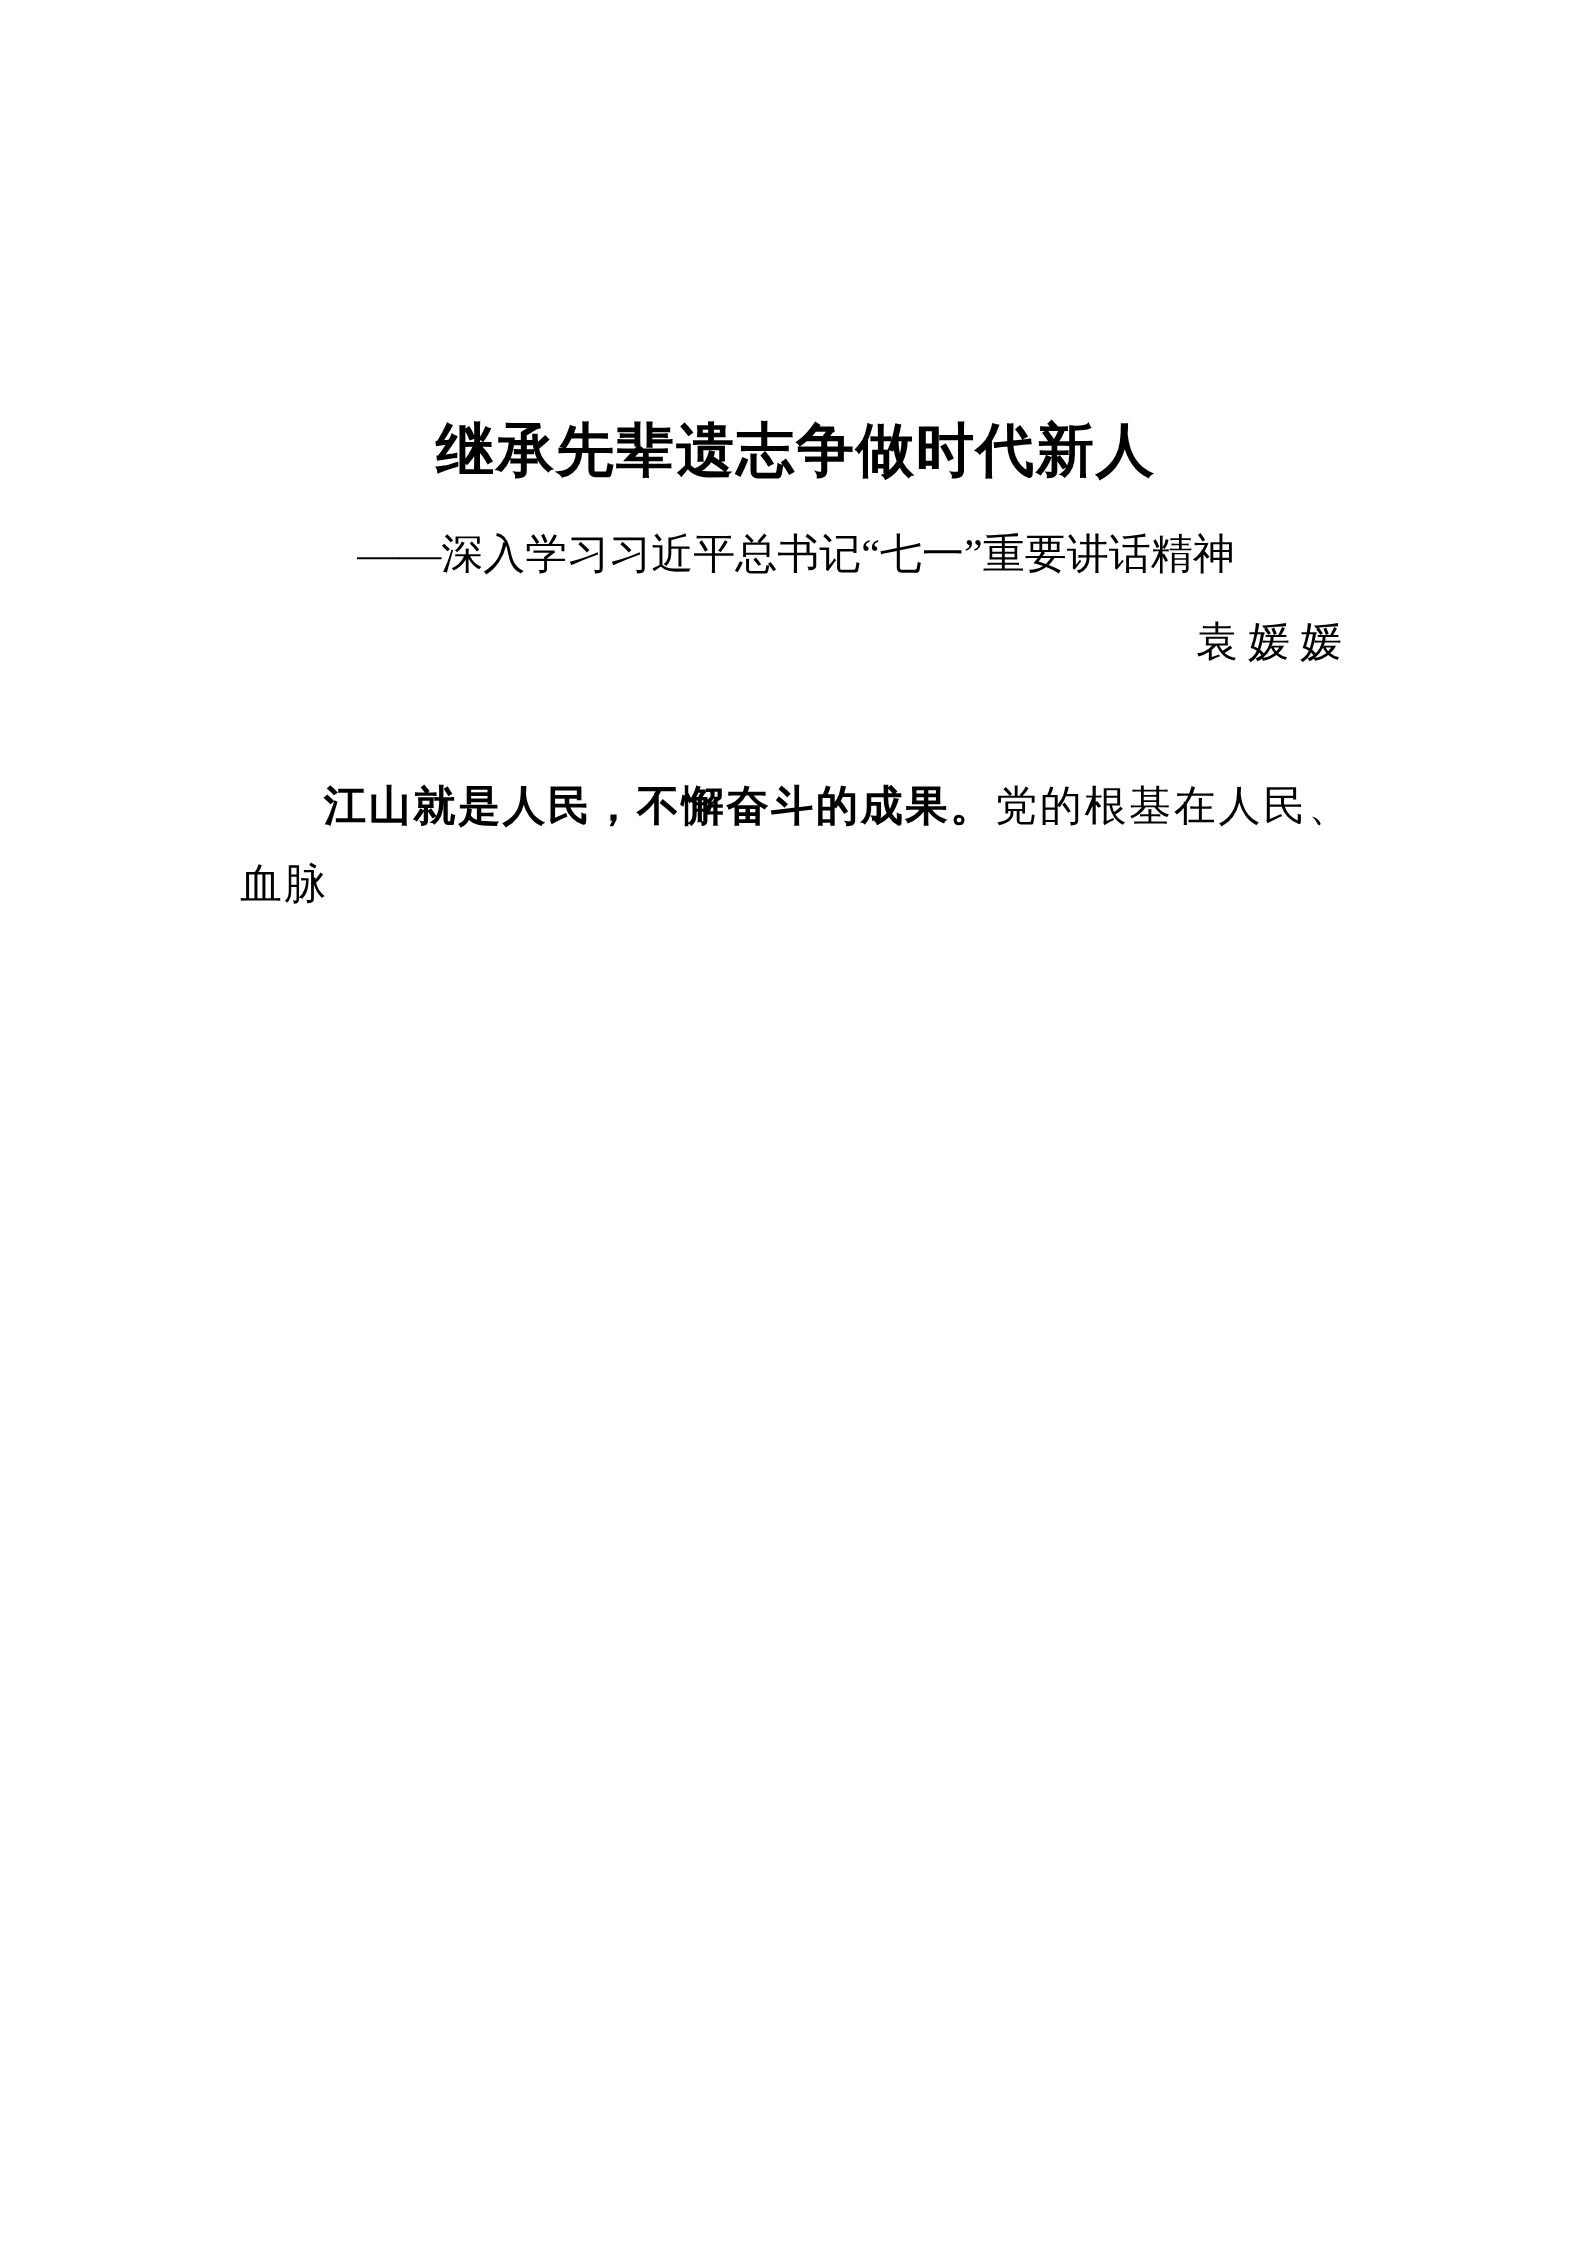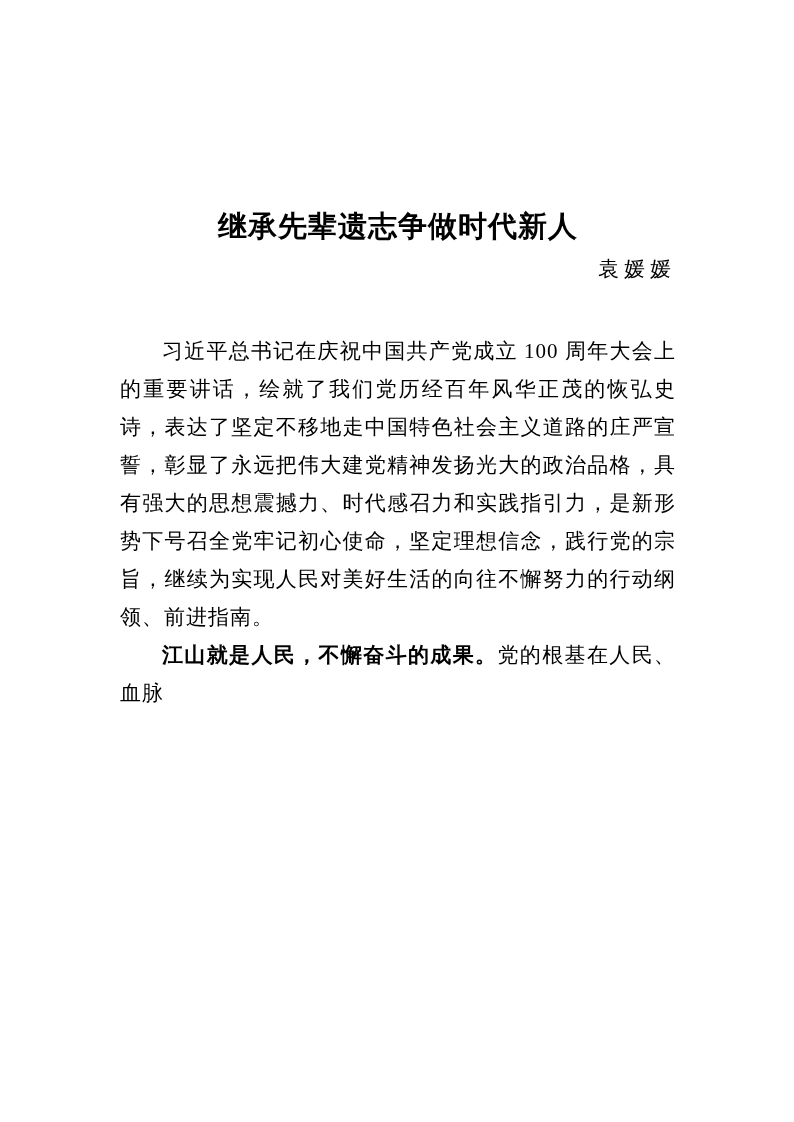--- a/index.html
+++ b/index.html
@@ -61,24 +61,24 @@
     font-weight: 700;
   }
 </style>
 </head>
 <body>
 
 <div class="page">
 
   <h1 class="doc-title">继承先辈遗志争做时代新人</h1>
 
+  <div class="doc-subtitle">——深入学习习近平总书记“七一”重要讲话精神</div>
 
   <div class="doc-author">袁媛媛</div>
 
   <div class="doc-body">
 
-    <p class="para"><b class="lead"></b><span>习近平总书记在庆祝中国共产党成立 100 周年大会上的重要讲话，绘就了我们党历经百年风华正茂的恢弘史诗，表达了坚定不移地走中国特色社会主义道路的庄严宣誓，彰显了永远把伟大建党精神发扬光大的政治品格，具有强大的思想震撼力、时代感召力和实践指引力，是新形势下号召全党牢记初心使命，坚定理想信念，践行党的宗旨，继续为实现人民对美好生活的向往不懈努力的行动纲领、前进指南。</span></p>
 
 
     <p class="para"><b class="lead">江山就是人民，不懈奋斗的成果。</b><span>党的根基在人民、血脉</span></p>
 
   </div>
 </div>
 
 </body></html>

